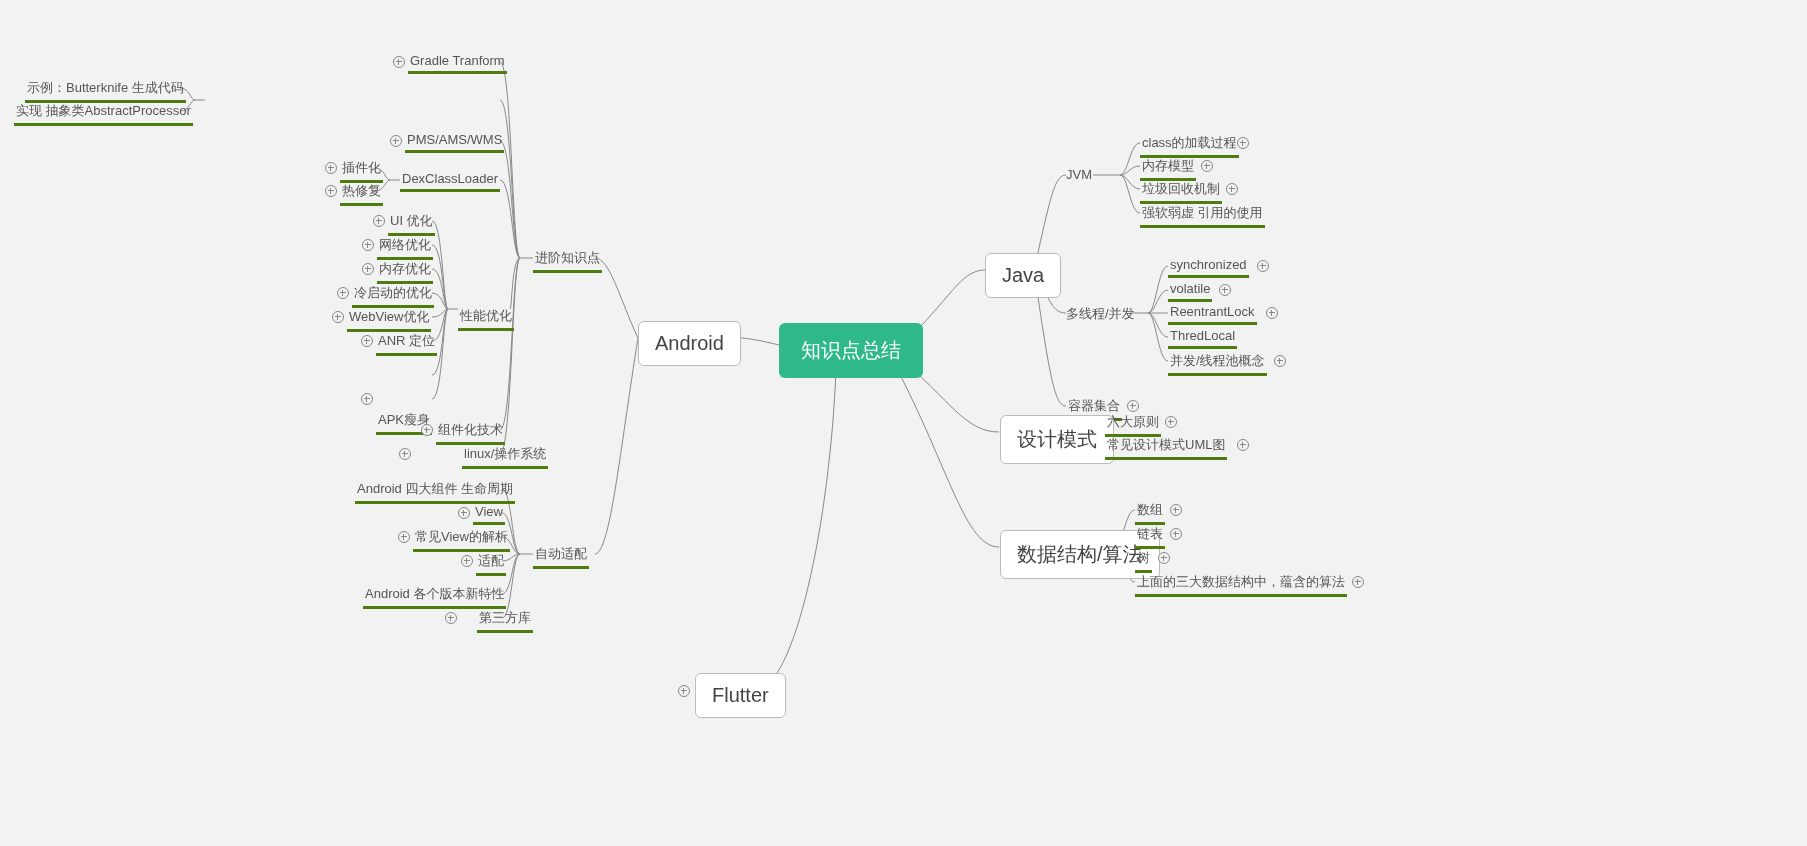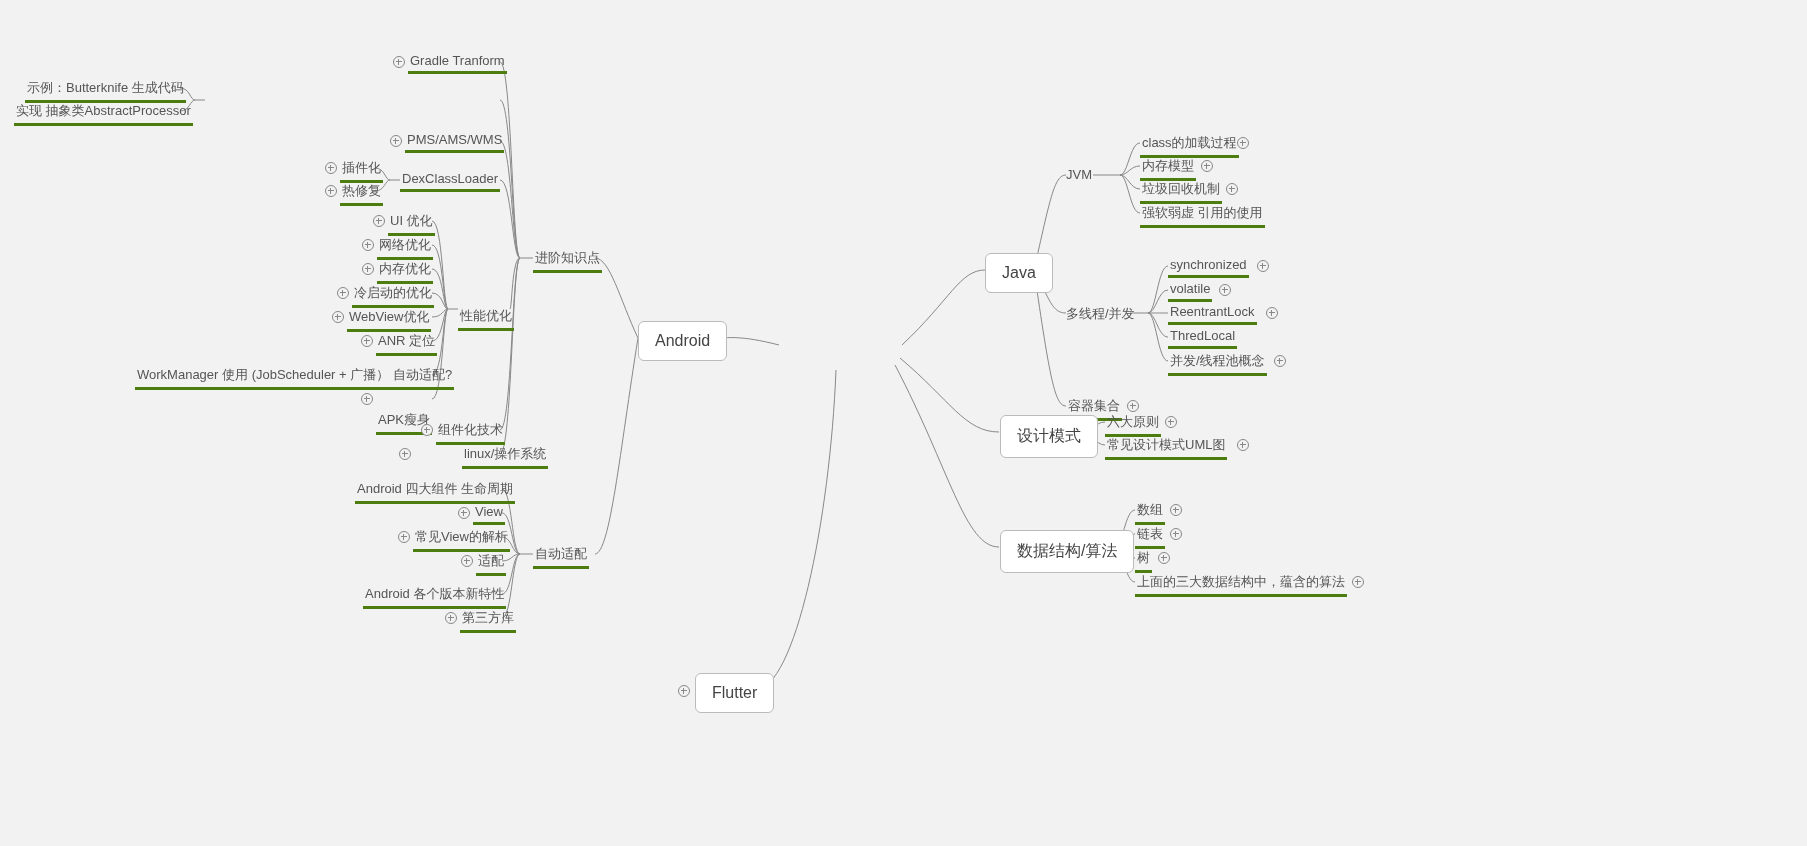--- a/index.html
+++ b/index.html
@@ -33,21 +33,21 @@
     color: #fff;
     font-size: 20px;
     padding: 14px 22px;
     border-radius: 6px;
   }
   .box {
     background: #fff;
     border: 1px solid #bbb;
     border-radius: 6px;
     padding: 10px 16px;
-    font-size: 16px;
+    font-size: 20px;
     color: #444;
   }
   .bline {
     border-bottom: 3px solid #4d7c0f;
     padding: 2px 2px 3px 2px;
     color: #555;
     background: transparent;
   }
   .label {
     color: #555;
@@ -140,20 +140,21 @@
 
     <path d="M 533 554 L 520 554 C 512 554, 512 489, 502 489"></path>
     <path d="M 520 554 C 512 554, 512 513, 502 513"></path>
     <path d="M 520 554 C 512 554, 512 537, 502 537"></path>
     <path d="M 520 554 C 512 554, 512 561, 502 561"></path>
     <path d="M 520 554 C 512 554, 512 594, 502 594"></path>
     <path d="M 520 554 C 512 554, 512 618, 502 618"></path>
   </g>
 </svg>
 
+<div class="node root" style="left:779px; top:323px;">知识点总结</div>
 
 <div class="node box" style="left:985px; top:253px;">Java</div>
 
 <div class="node label" style="left:1066px; top:167px;">JVM</div>
 <div class="node bline" style="left:1140px; top:132px;">class的加载过程</div>
 <span class="exp" style="left:1237px; top:137px;"></span>
 <div class="node bline" style="left:1140px; top:155px;">内存模型</div>
 <span class="exp" style="left:1201px; top:160px;"></span>
 <div class="node bline" style="left:1140px; top:178px;">垃圾回收机制</div>
 <span class="exp" style="left:1226px; top:183px;"></span>
@@ -217,34 +218,33 @@
 <div class="node bline" style="left:377px; top:234px;">网络优化</div>
 <span class="exp" style="left:362px; top:239px;"></span>
 <div class="node bline" style="left:377px; top:258px;">内存优化</div>
 <span class="exp" style="left:362px; top:263px;"></span>
 <div class="node bline" style="left:352px; top:282px;">冷启动的优化</div>
 <span class="exp" style="left:337px; top:287px;"></span>
 <div class="node bline" style="left:347px; top:306px;">WebView优化</div>
 <span class="exp" style="left:332px; top:311px;"></span>
 <div class="node bline" style="left:376px; top:330px;">ANR 定位</div>
 <span class="exp" style="left:361px; top:335px;"></span>
-<div class="node bline" style="left:135px; top:364px;">WorkManager 使用 (JobScheduler  +  广播） 自动适配?</div>
 <div class="node bline" style="left:376px; top:388px;margin-top:21px;">APK瘦身</div>
 <span class="exp" style="left:361px; top:393px;"></span>
 
 <div class="node bline" style="left:436px; top:419px;">组件化技术</div>
 <span class="exp" style="left:421px; top:424px;"></span>
 <div class="node bline" style="left:414px; top:443px;margin-left:48px;">linux/操作系统</div>
 <span class="exp" style="left:399px; top:448px;"></span>
 
 <div class="node bline" style="left:533px; top:543px;">自动适配</div>
 <div class="node bline" style="left:355px; top:478px;">Android 四大组件 生命周期</div>
 <div class="node bline" style="left:473px; top:502px;">View</div>
 <span class="exp" style="left:458px; top:507px;"></span>
 <div class="node bline" style="left:413px; top:526px;">常见View的解析</div>
 <span class="exp" style="left:398px; top:531px;"></span>
 <div class="node bline" style="left:476px; top:550px;">适配</div>
 <span class="exp" style="left:461px; top:555px;"></span>
 <div class="node bline" style="left:363px; top:583px;">Android  各个版本新特性</div>
-<div class="node bline" style="left:460px; top:607px;">第三方库</div>
+<div class="node bline" style="left:477px; top:607px;">第三方库</div>
 <span class="exp" style="left:445px; top:612px;"></span>
 
 </div>
 
 </body></html>

